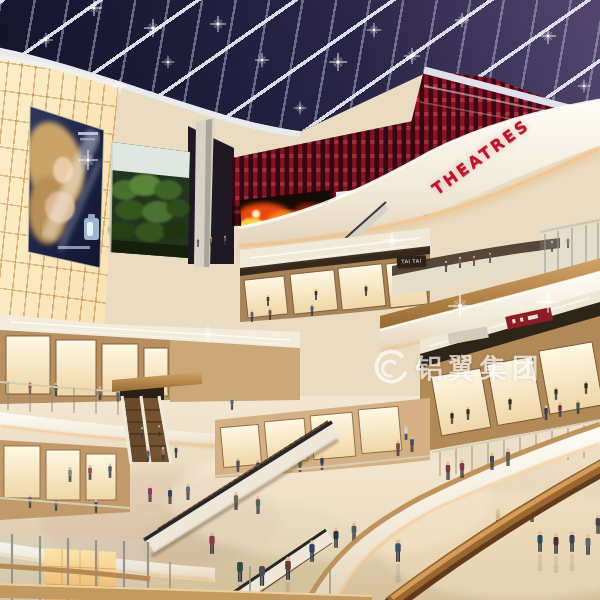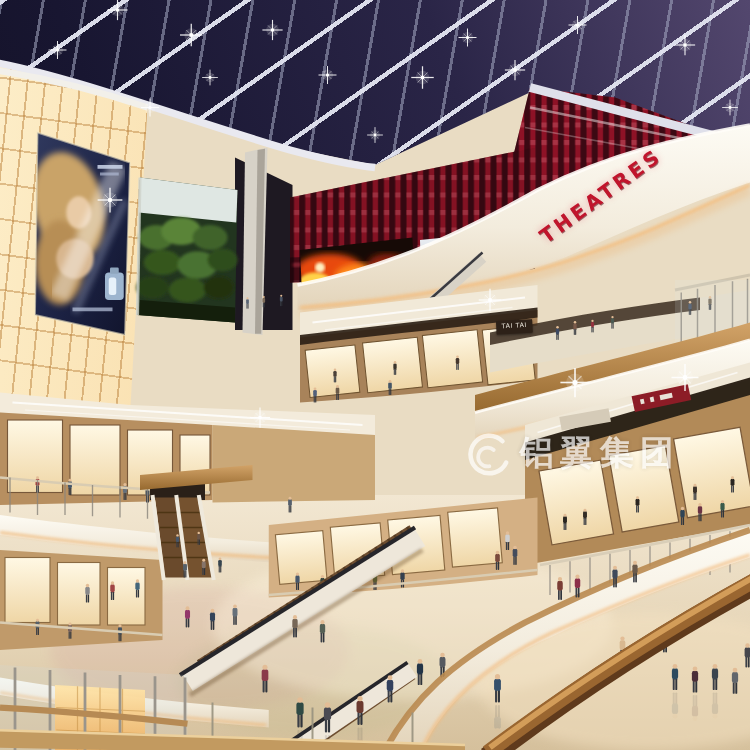--- a/index.html
+++ b/index.html
@@ -24,21 +24,21 @@
   }
   .paint{position:absolute;inset:0;z-index:2;}
   .theatres{position:absolute;left:399px;top:146px;width:164px;height:22px;z-index:3;
     transform:rotate(-36deg);transform-origin:50% 50%;
     color:#c1142c;font-weight:bold;font-size:16px;letter-spacing:3px;text-align:center;line-height:22px;
     text-shadow:0 1px 0 rgba(80,0,10,.55), 0 0 6px rgba(220,30,60,.35);}
   .taitai{position:absolute;left:397px;top:256px;width:29px;height:11px;z-index:3;
     background:#2d2118;border-radius:1px;color:#e9e5da;font-size:5px;letter-spacing:.5px;
     text-align:center;line-height:11px;transform:rotate(-3deg);box-shadow:0 1px 2px rgba(0,0,0,.4);}
   .watermark{position:absolute;left:368px;top:344px;width:190px;height:48px;z-index:4;
-    display:flex;align-items:flex-start;gap:6px;opacity:.82;pointer-events:none;}
+    display:flex;align-items:center;gap:6px;opacity:.82;pointer-events:none;}
   .watermark .wm-text{color:rgba(255,255,255,.85);font-size:27px;letter-spacing:5px;font-weight:bold;
     text-shadow:0 0 4px rgba(0,0,0,.18);white-space:nowrap;}
 </style>
 </head>
 <body>
 
 <div class="stage">
 
   <div class="sky"></div>
   <div class="lantern"></div>

